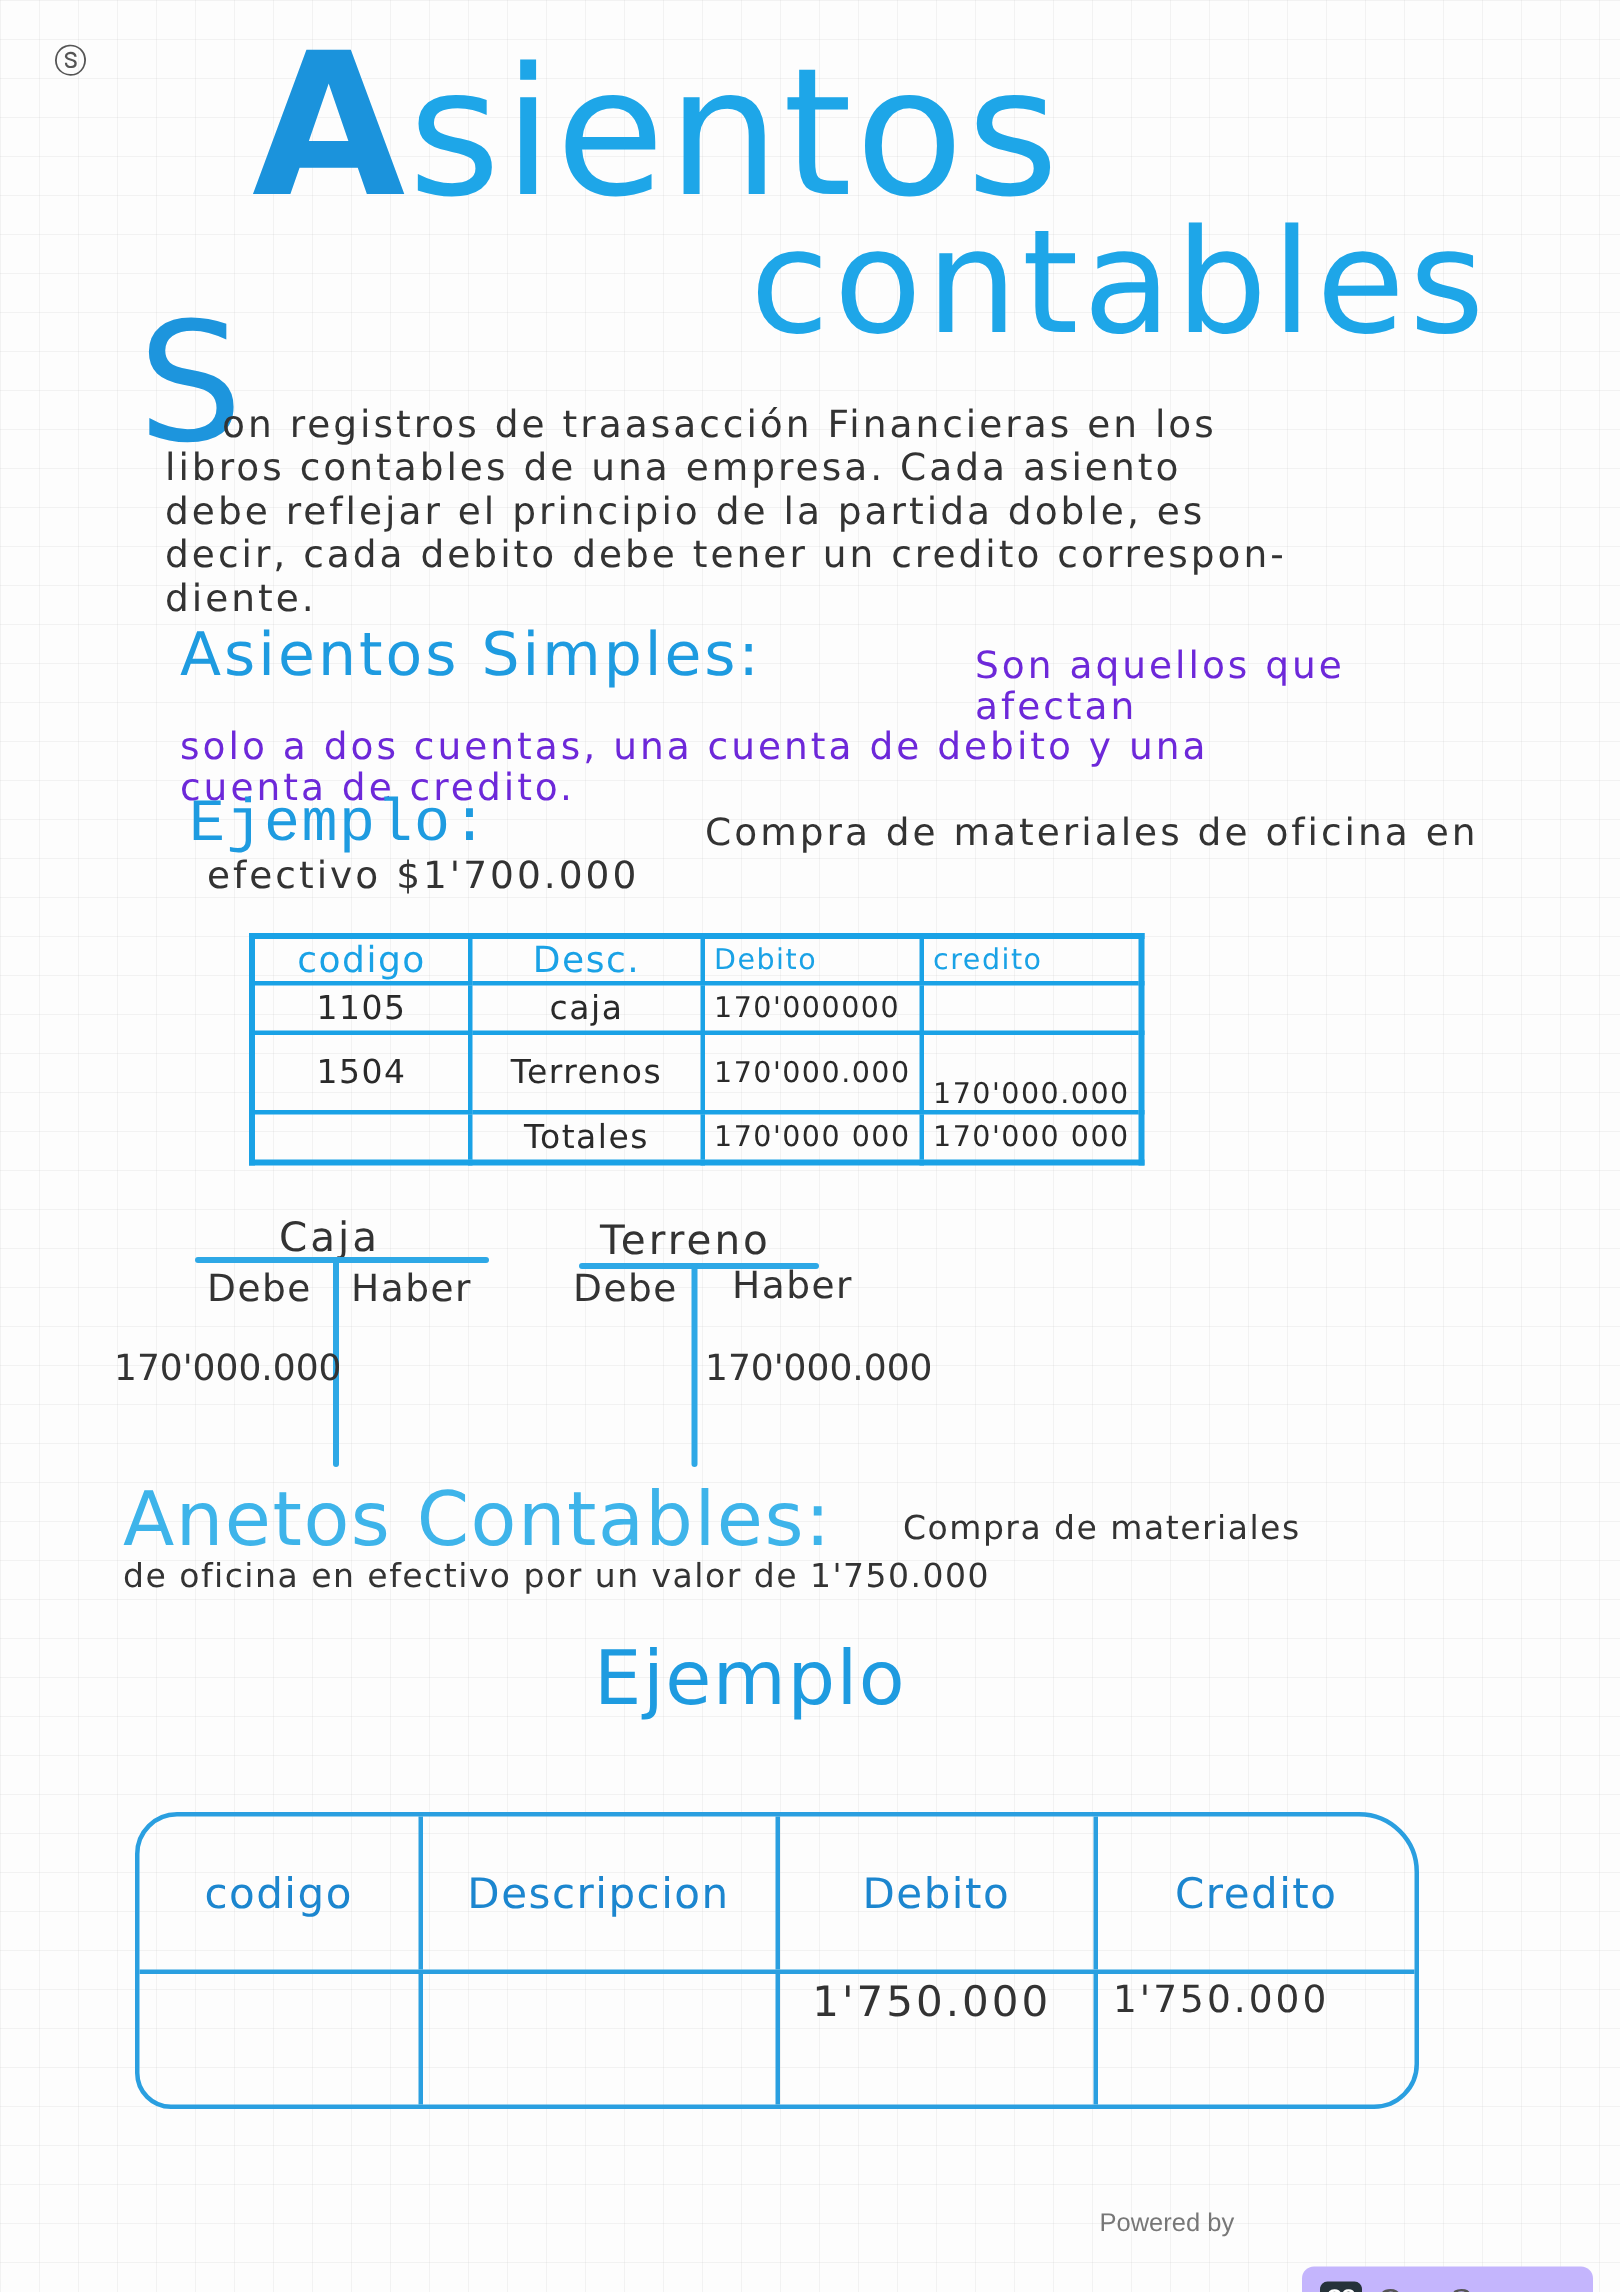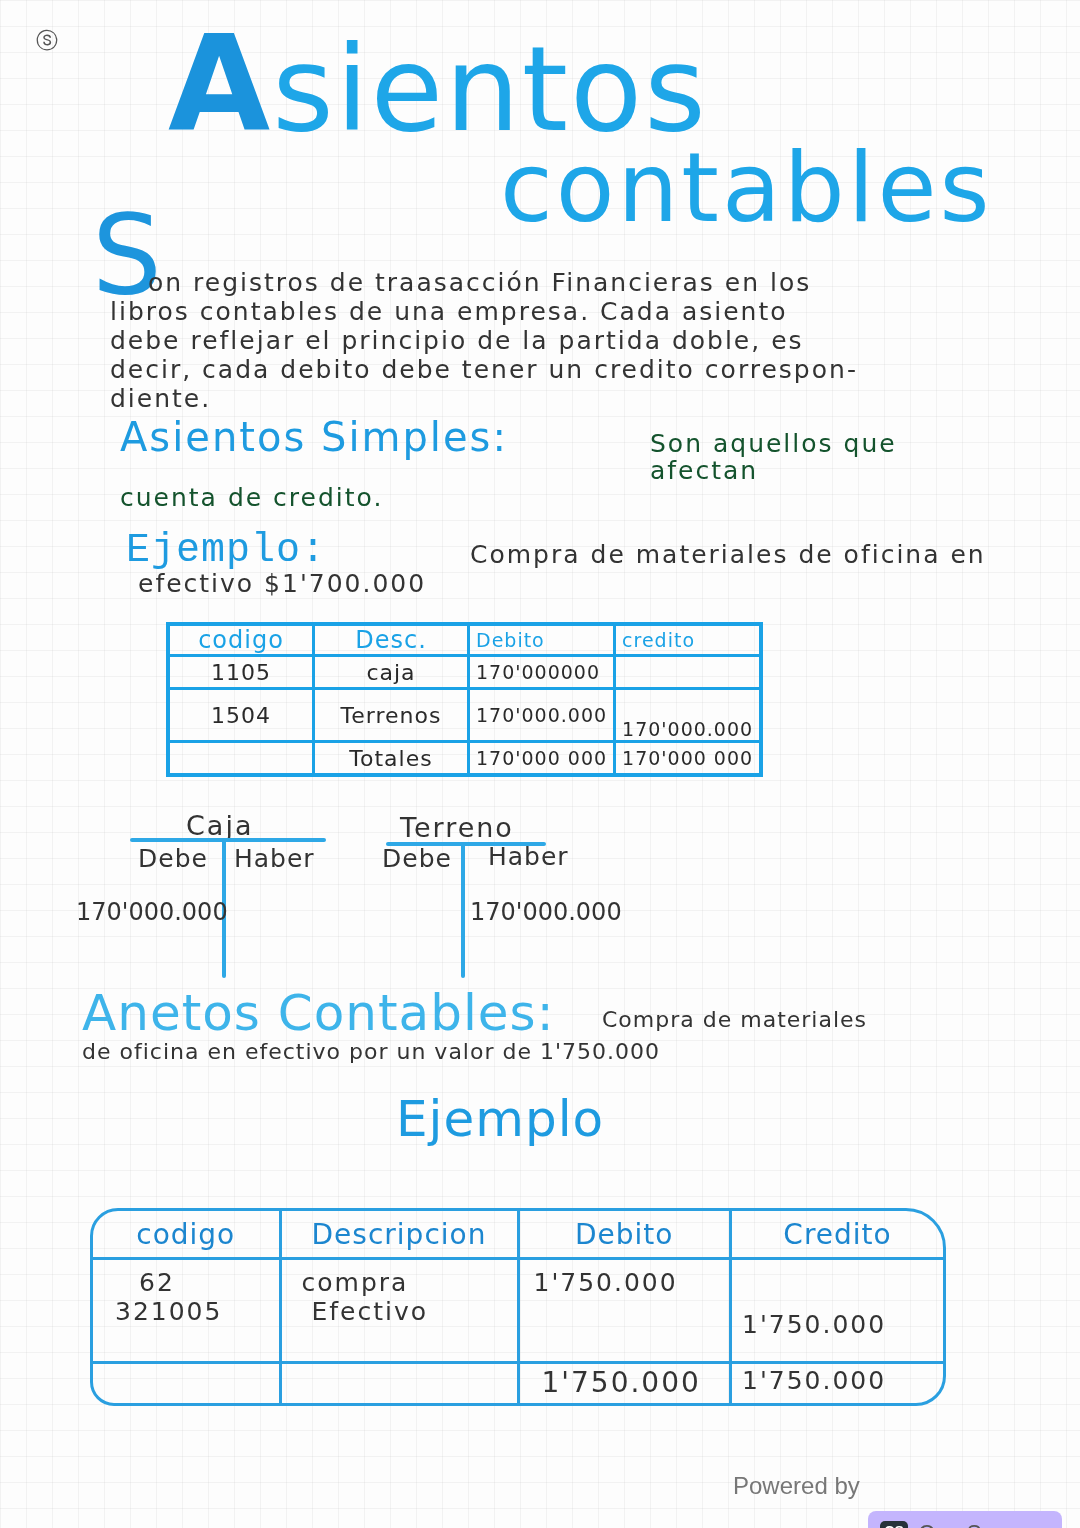--- a/index.html
+++ b/index.html
@@ -20,21 +20,21 @@
 
   .title1 { left:168px; top:18px; font-size:118px; color:#1ea6e8; font-weight:400; letter-spacing:2px; line-height:1; }
   .title1 .big-a { font-weight:bold; color:#1b93dc; font-size:132px; }
   .title2 { left:500px; top:140px; font-size:96px; color:#1ea6e8; letter-spacing:3px; line-height:1; }
 
   .dropcap { left:92px; top:200px; font-size:110px; color:#1d95dd; line-height:1; }
   .para { left:110px; top:268px; width:890px; font-size:25px; line-height:29px; letter-spacing:2px; color:#333; }
   .para .indent { padding-left:38px; }
 
   .h-simples { left:120px; top:414px; font-size:40px; color:#1e9be0; letter-spacing:2px; }
-  .simples-text { left:120px; top:430px; width:880px; font-size:25px; line-height:27px; letter-spacing:2px; color:#14532d; }
+  .simples-text { left:120px; top:430px; width:880px; font-size:25px; line-height:27px; letter-spacing:2px; color:#6d28d9; }
   .simples-text .lead { padding-left:530px; }
 
   .h-ejemplo { left:126px; top:528px; font-size:40px; color:#1e9be0; letter-spacing:1px;font-family:Liberation Mono, monospace; }
   .ejemplo-text { left:138px; top:540px; width:860px; font-size:25px; line-height:29px; letter-spacing:2px; color:#333; }
   .ejemplo-text .lead { padding-left:332px; }
 
   
   .t1 { left:166px; top:622px; border-collapse:collapse; border:4px solid #1aa2e6; }
   .t1 td, .t1 th { border:3px solid #1aa2e6; padding:0 6px; font-size:22px; font-weight:normal; height:30px; letter-spacing:1px; }
   .t1 th { color:#1aa2e6; font-size:24px; text-align:left; height:28px; }
@@ -58,21 +58,21 @@
 
   
   .t2wrap { left:90px; top:1208px; width:850px; height:192px; border:3px solid #2a9fe0; border-radius:28px 40px 30px 24px; }
   .t2 { position:absolute; left:0; top:0; width:100%; height:100%; border-collapse:collapse; }
   .t2 th { color:#1c86cf; font-size:28px; font-weight:normal; height:44px; border-bottom:3px solid #2a9fe0; letter-spacing:1px; }
   .t2 td { font-size:25px; color:#333; vertical-align:top; letter-spacing:2px; padding-top:8px; }
   .t2 th + th, .t2 td + td { border-left:3px solid #2a9fe0; }
   .t2 tr.total td { border-top:3px solid #2a9fe0; height:36px; padding-top:2px; }
 
   
-  .powered { left:733px; top:1472px; font-size:24px; color:#777; font-family:"Liberation Sans", sans-serif;text-align:center; }
+  .powered { left:733px; top:1472px; font-size:17px; color:#777; font-family:"Liberation Sans", sans-serif;text-align:center; }
   .badge { left:868px; top:1511px; width:194px; height:48px; background:#c4b5fd; border-radius:8px; }
   .cs-logo { position:absolute; left:12px; top:10px; width:28px; height:28px; background:#26323a; border-radius:5px; overflow:hidden; }
   .cs-logo .cs-txt { position:absolute; left:0; top:2px; width:28px; text-align:center; color:#fff; font-weight:bold; font-size:14px; font-family:"Liberation Sans", sans-serif; }
   .cs-logo .cs-bar { position:absolute; left:0; bottom:0; width:28px; height:7px; background:#1dbc9c; }
   .cs-name { position:absolute; left:50px; top:10px; font-size:23px; color:#555; font-weight:normal; font-family:"Liberation Sans", sans-serif; }
 </style>
 </head>
 <body>
 
 <div>
@@ -87,20 +87,21 @@
     <div class="indent">on registros de traasacción Financieras en los</div>
     <div>libros contables de una empresa. Cada asiento</div>
     <div>debe reflejar el principio de la partida doble, es</div>
     <div>decir, cada debito debe tener un credito correspon-</div>
     <div>diente.</div>
   </div>
 
   <div class="abs h-simples hand">Asientos Simples:</div>
   <div class="abs simples-text">
     <div class="lead">Son aquellos que afectan</div>
+    <div>solo a dos cuentas, una cuenta de debito y una</div>
     <div>cuenta de credito.</div>
   </div>
 
   <div class="abs h-ejemplo hand">Ejemplo:</div>
   <div class="abs ejemplo-text">
     <div class="lead">Compra de materiales de oficina en</div>
     <div>efectivo $1'700.000</div>
   </div>
 
   <table class="abs t1">
@@ -162,38 +163,20 @@
 
   <div class="abs t2wrap">
     <table class="t2">
       <tbody>
           <tr>
         <th style="width:22%">codigo</th>
         <th style="width:28%">Descripcion</th>
         <th style="width:25%">Debito</th>
         <th style="width:25%">Credito</th>
       </tr>
-      <tr>
-        <td style="padding-left:46px">
-              <div>62</div>
-              <div style="margin-left:-24px">321005</div>
-            </td>
-        <td style="padding-left:20px">
-              <div>compra</div>
-              <div style="margin-left:10px">Efectivo</div>
-            </td>
-        <td style="padding-left:14px">
-              <div>1'750.000</div>
-              <div></div>
-            </td>
-        <td style="padding-left:10px">
-              <div style="min-height:30px"></div>
-              <div style="margin-top:12px">1'750.000</div>
-            </td>
-      </tr>
       <tr class="total">
         <td></td>
         <td></td>
         <td style="padding-left:22px; font-size:28px">1'750.000</td>
         <td style="padding-left:10px">1'750.000</td>
       </tr>
     </tbody>
       </table>
   </div>
 

